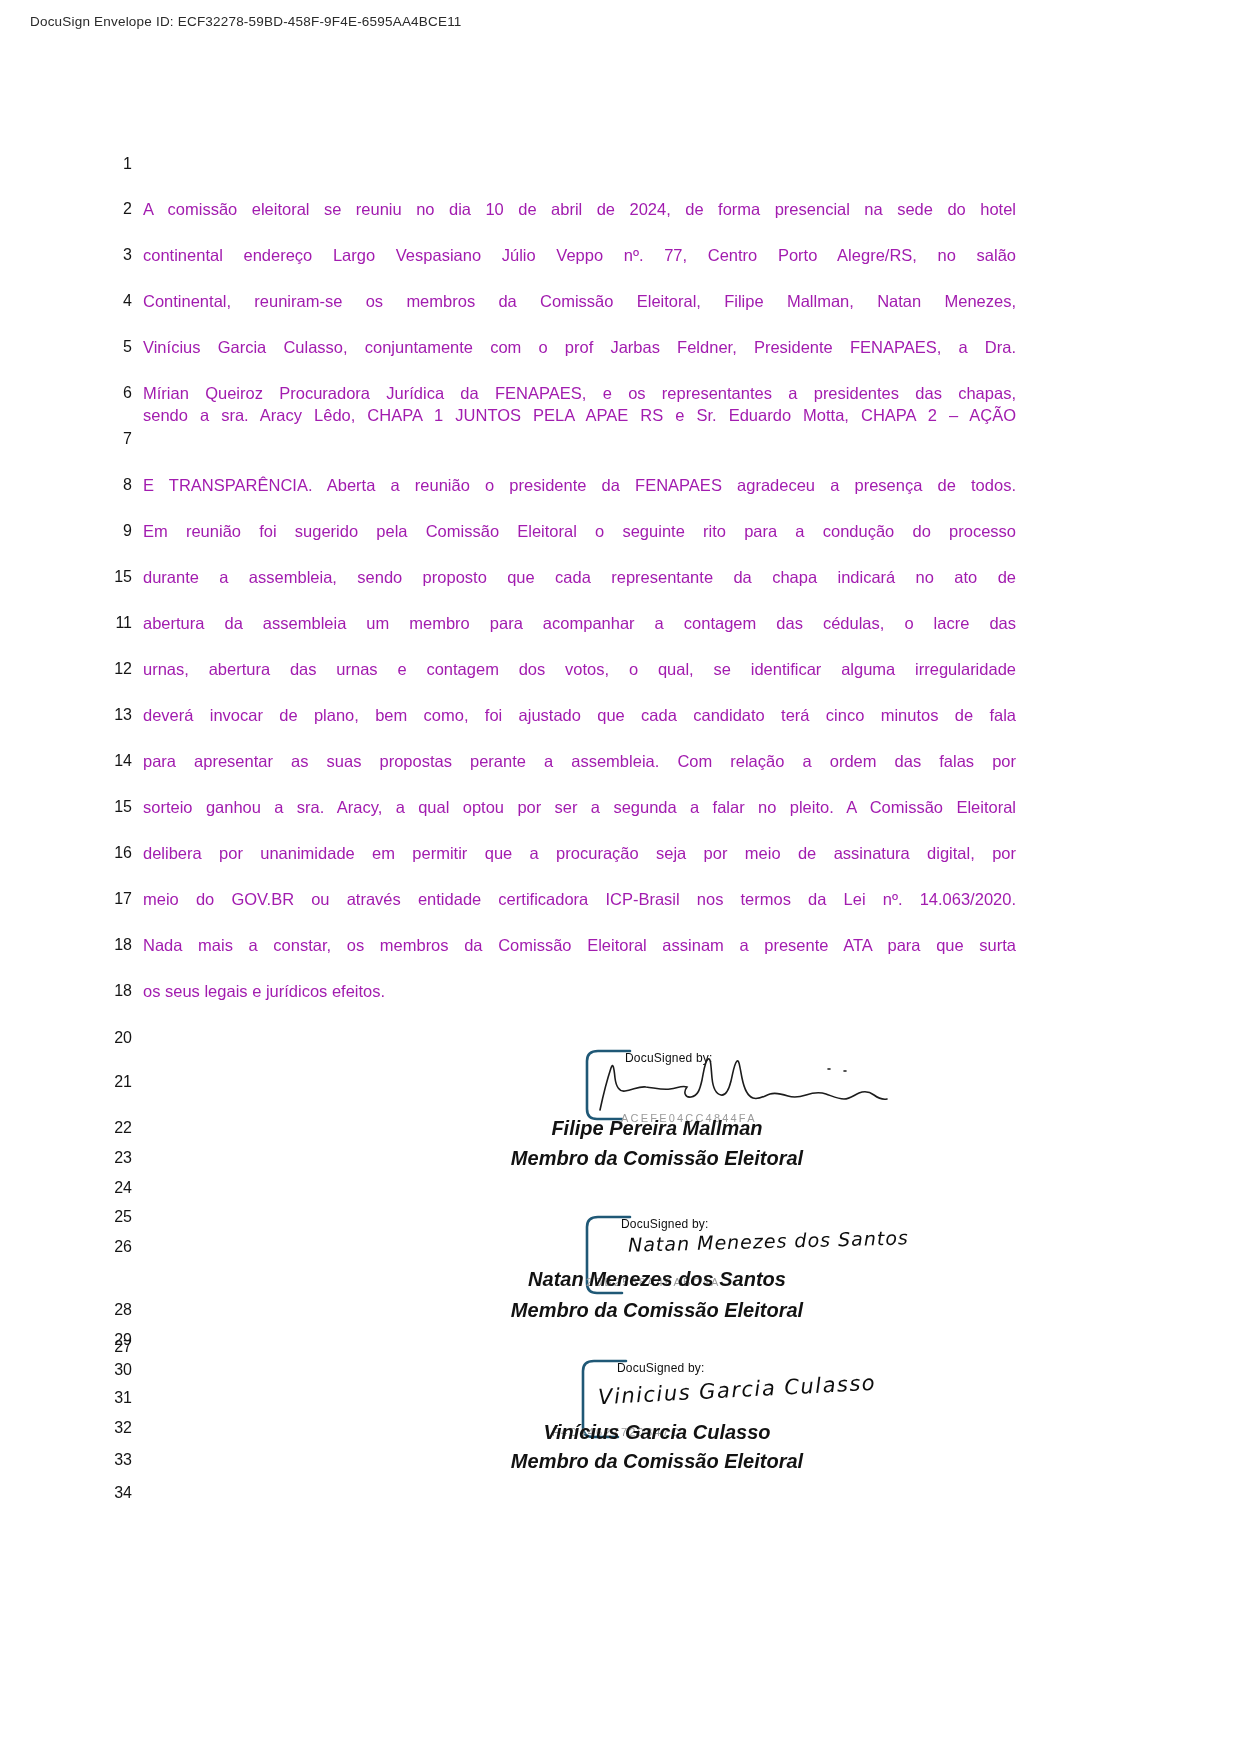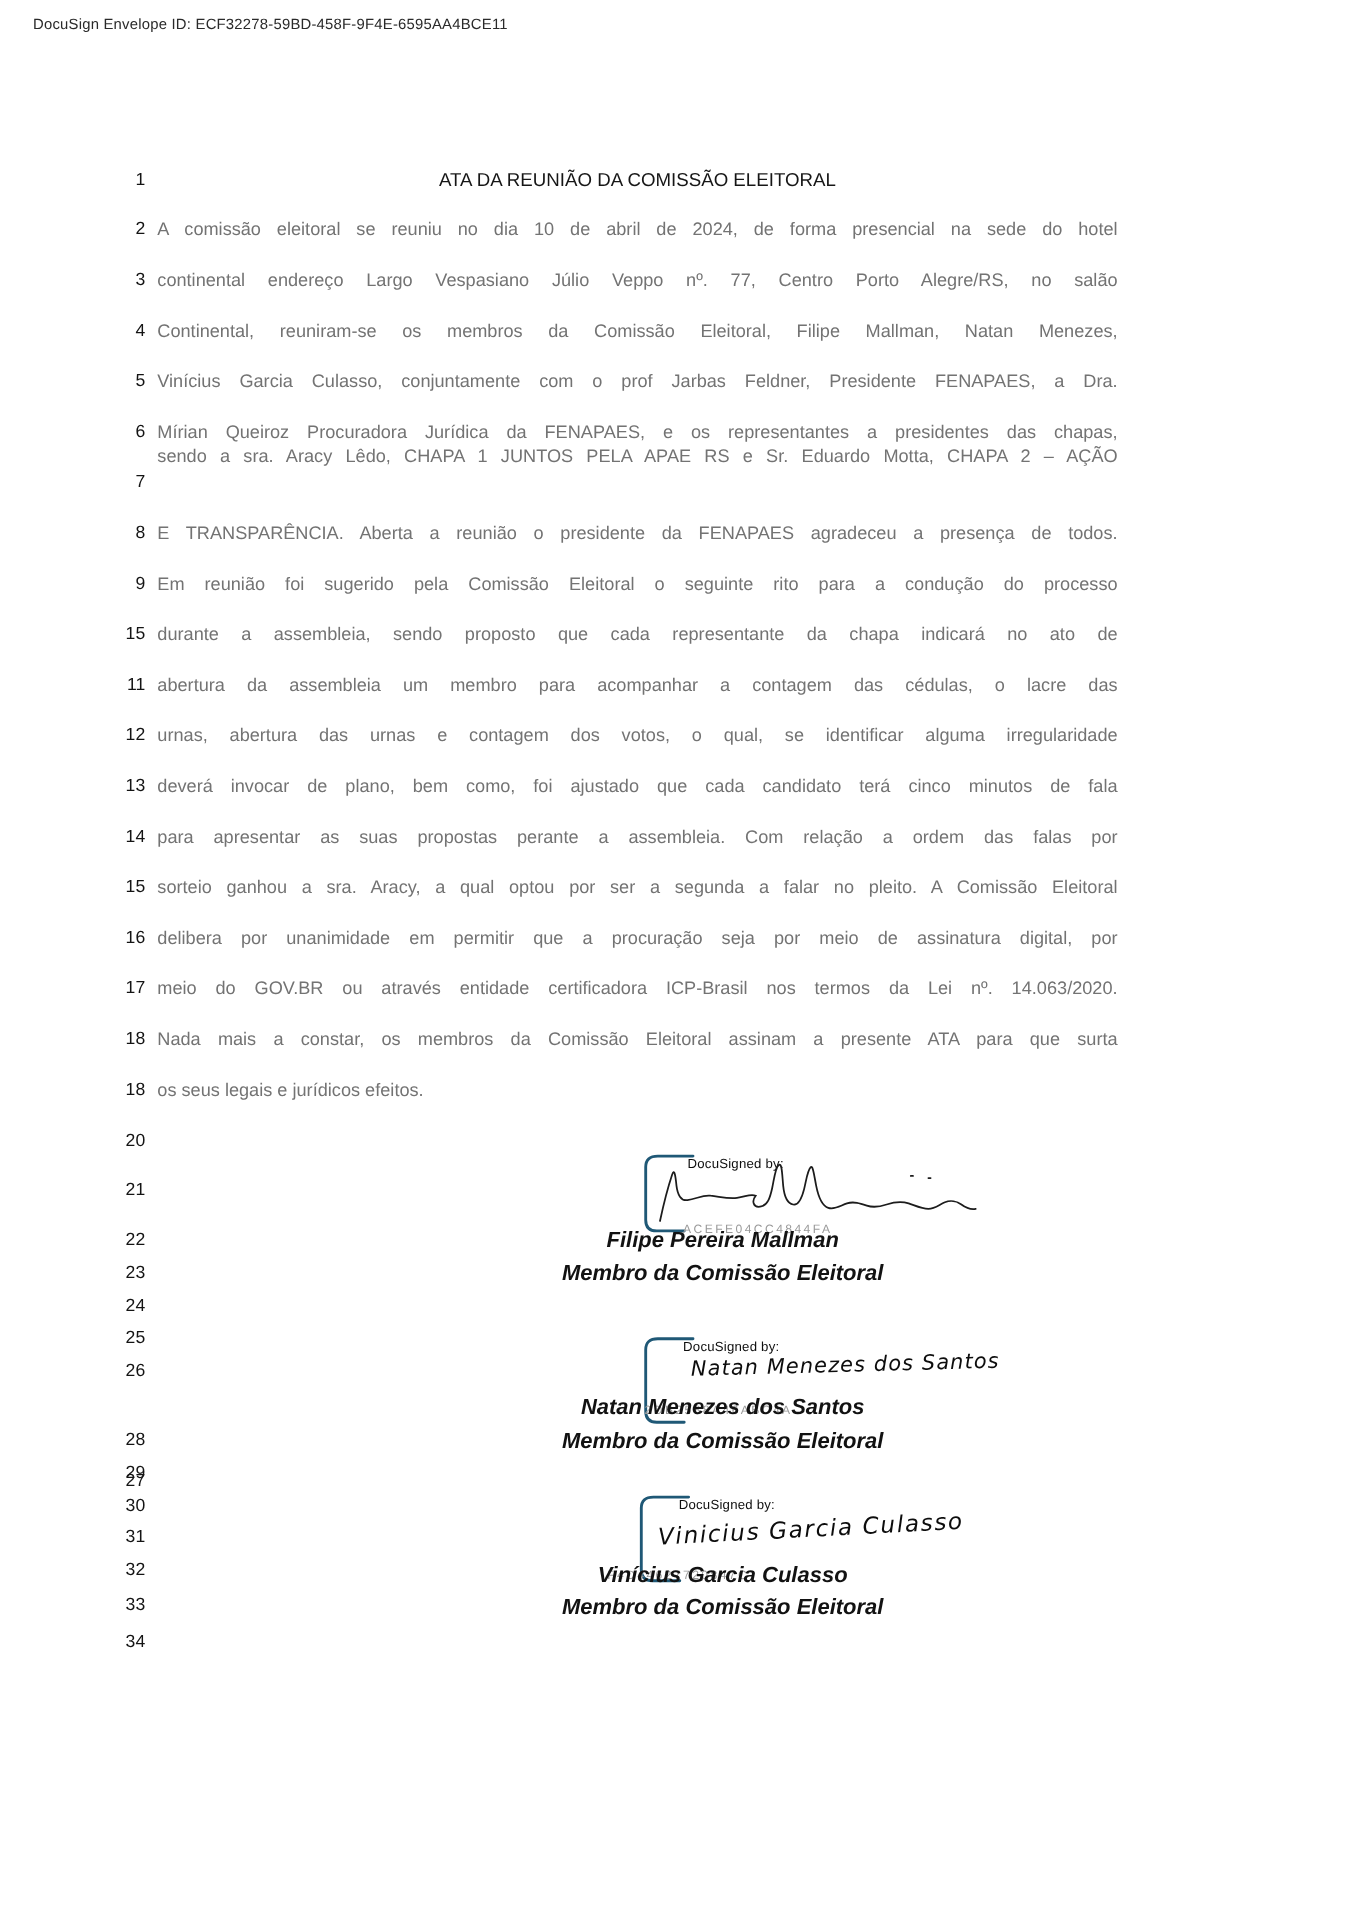--- a/index.html
+++ b/index.html
@@ -14,21 +14,21 @@
   .doc-title {
     position:absolute; left:143px; width:873px; top:153px;
     text-align:center; font-size:17px; line-height:22px; color:#161616;
   }
   .line-num {
     position:absolute; left:87px; width:45px; text-align:right;
     font-size:16px; line-height:20px; color:#141414;
   }
   .body-line {
     position:absolute; left:143px; width:873px;
-    font-size:16.5px; line-height:22px; color:#737373; white-space:normal;
+    font-size:16.5px; line-height:22px; color:#a21caf; white-space:normal;
   }
   .body-line.justify { text-align:justify; text-align-last:justify; }
   .sig-label {
     position:absolute; font-size:12px; font-weight:500; color:#0e0e0e;
     letter-spacing:0.2px; white-space:nowrap;
   }
   .sig-code {
     position:absolute; font-size:11px; color:#9a9a9a;
     letter-spacing:2.2px; white-space:nowrap;
   }
@@ -58,21 +58,20 @@
   .nm2 { top:1266px; } .rl2 { top:1297px; }
   .nm3 { top:1419px; } .rl3 { top:1448px; }
 </style>
 </head>
 <body>
 
 <div class="page">
 
   <div class="envelope-id">DocuSign Envelope ID: ECF32278-59BD-458F-9F4E-6595AA4BCE11</div>
 
-  <div class="doc-title">ATA DA REUNIÃO DA COMISSÃO ELEITORAL</div>
 
   <div id="line-numbers">
       <div class="line-num" style="top: 154px;">1</div>
       <div class="line-num" style="top: 199px;">2</div>
       <div class="line-num" style="top: 245px;">3</div>
       <div class="line-num" style="top: 291px;">4</div>
       <div class="line-num" style="top: 337px;">5</div>
       <div class="line-num" style="top: 383px;">6</div>
       <div class="line-num" style="top: 429px;">7</div>
       <div class="line-num" style="top: 475px;">8</div>

